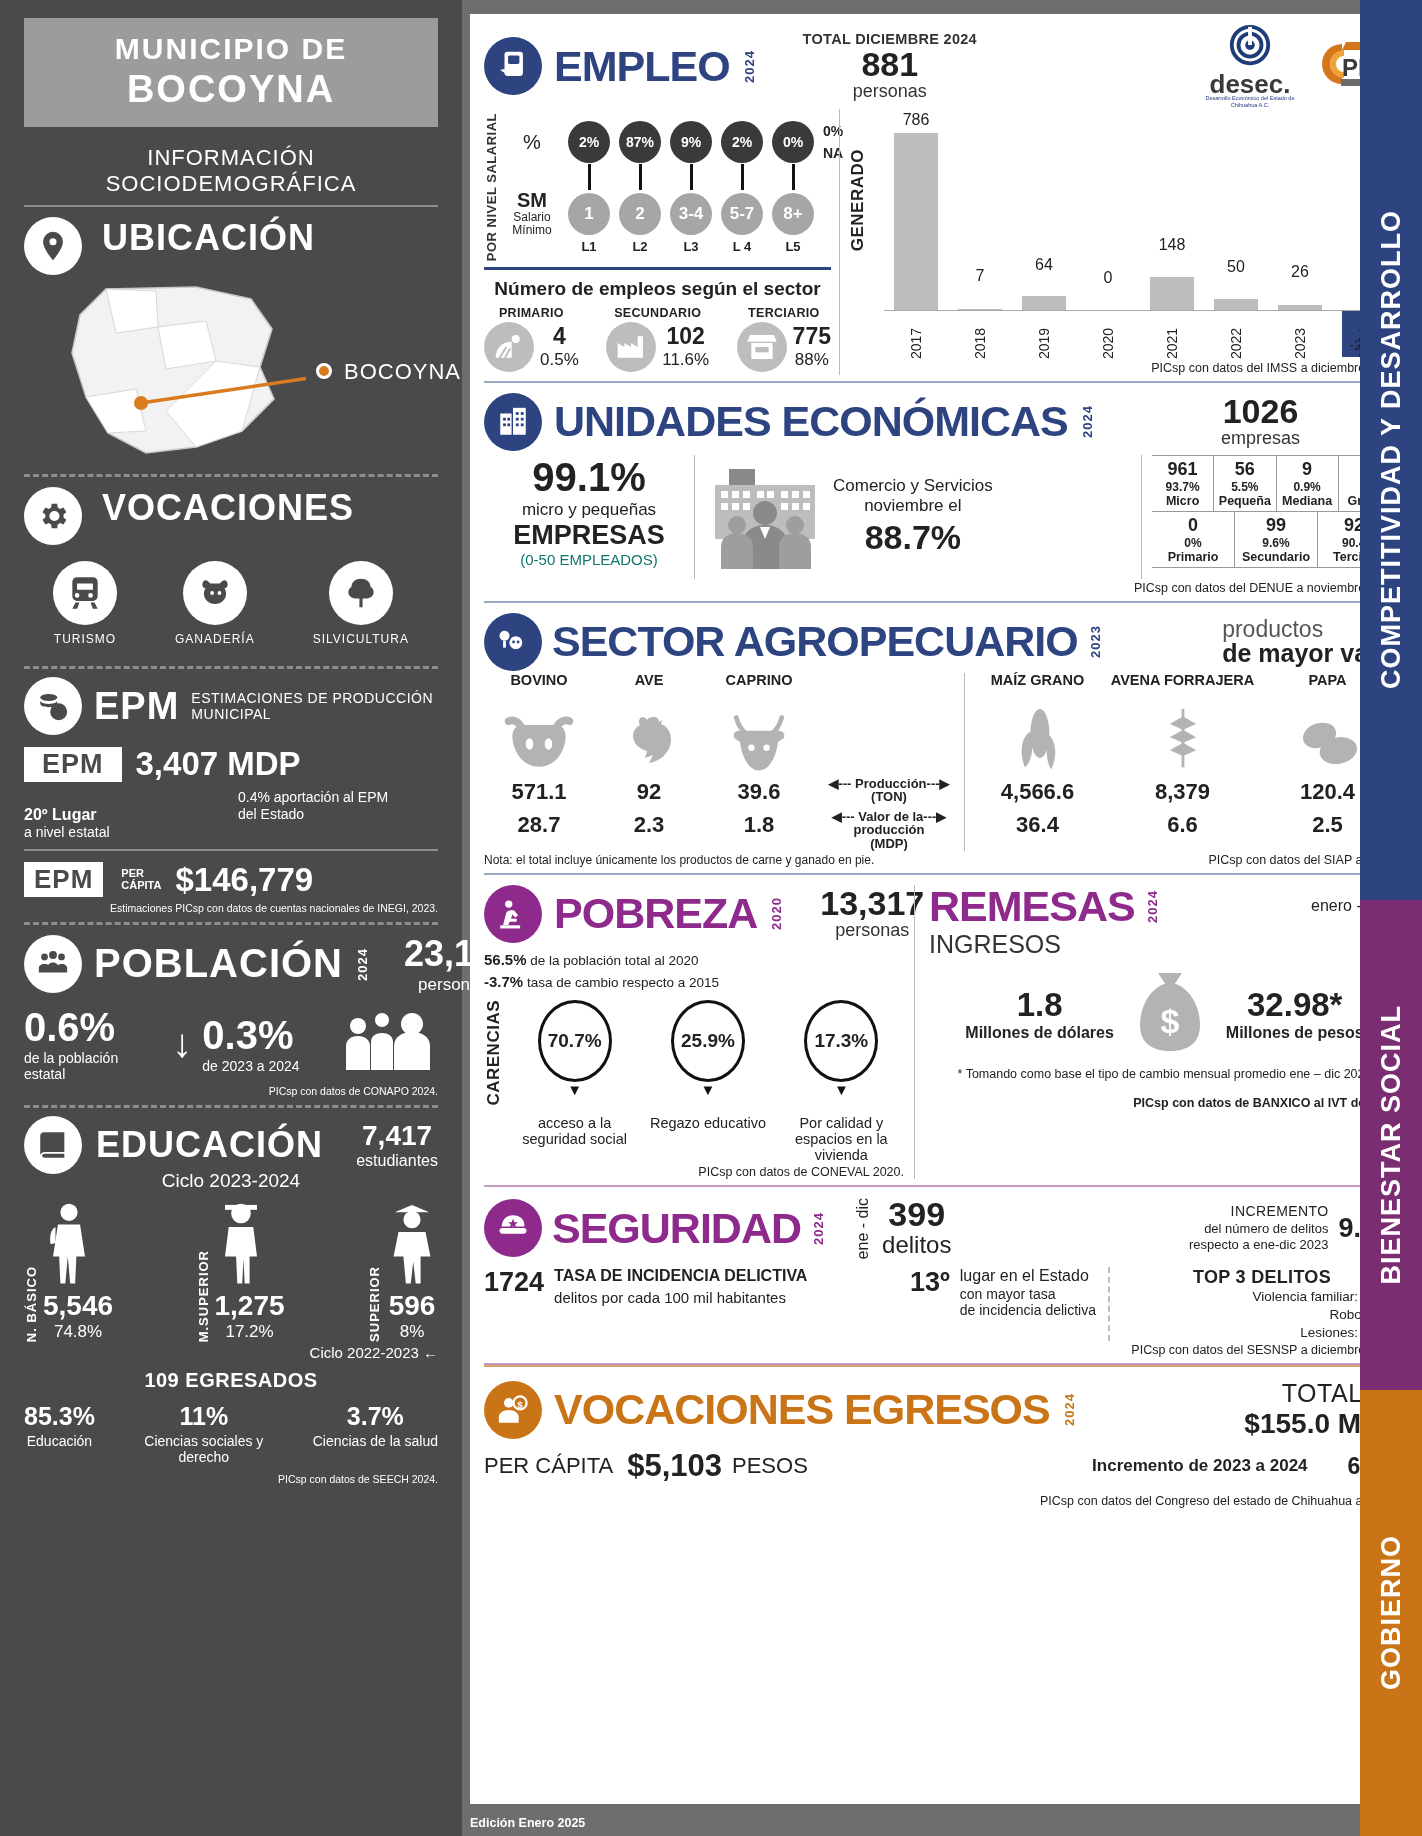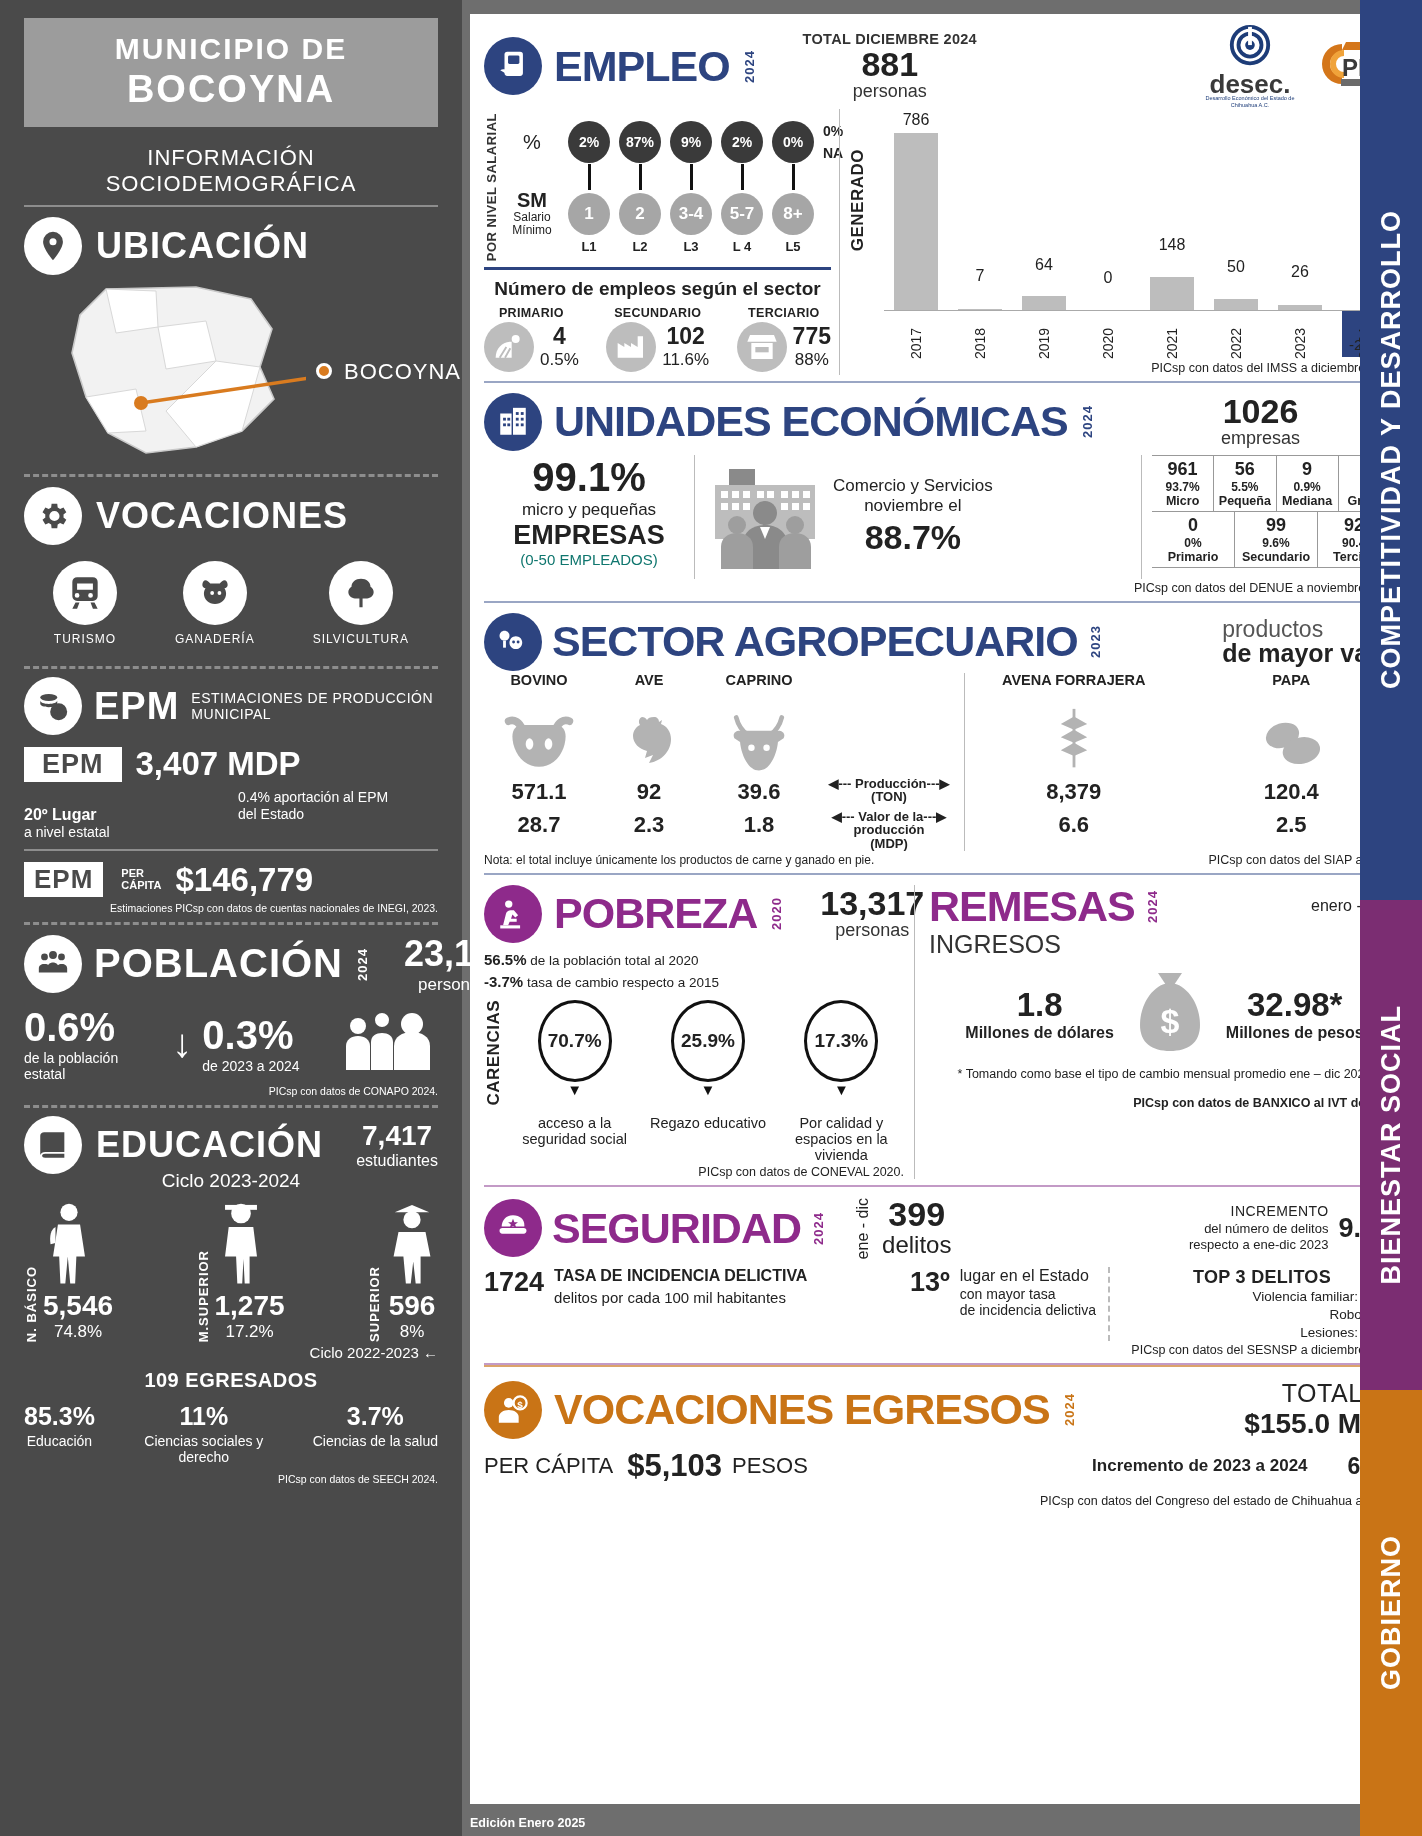--- a/index.html
+++ b/index.html
@@ -14,21 +14,21 @@
 
   
   .sidebar { width:462px; background:#4a4a4a; color:#fff; padding:18px 24px 0 24px; position:relative; }
   .title-box { background:#9c9c9c; text-align:center; padding:14px 0 16px 0; }
   .title-box .l1 { font-size:30px; font-weight:bold; letter-spacing:2px; }
   .title-box .l2 { font-size:38px; font-weight:bold; letter-spacing:2px; margin-top:2px;}
   .subtitle { text-align:center; font-size:22px; letter-spacing:1px; margin:18px 0 6px 0; }
   .hr-dash { border-bottom:3px dashed #8d8d8d; margin:8px 0; }
   .hr-solid { border-bottom:2px solid #8d8d8d; margin:8px 0; }
 
-  .sec-head { display:flex; align-items:center; gap:14px; margin:10px 0 4px 0; }
+  .sec-head { display:flex; align-items:flex-start; gap:20px; margin:10px 0 4px 0; }
   .circ-icon { width:58px;height:58px;border-radius:50%;background:#fff;display:flex;align-items:center;justify-content:center;flex:0 0 auto; }
   .circ-icon svg { width:34px;height:34px;fill:#4a4a4a; }
   .sec-title { font-size:36px; font-weight:bold; letter-spacing:1px; }
 
   .map-wrap { position:relative; height:185px; margin:6px 0 4px 0; }
   .map-wrap svg { position:absolute; left:22px; top:0; }
   .map-label { position:absolute; left:320px; top:78px; font-size:22px; letter-spacing:1px; }
   .map-dot { position:absolute; left:292px; top:82px; width:16px;height:16px;border-radius:50%;background:#d97b1f;border:3px solid #fff;}
 
   .voc-row { display:flex; justify-content:space-around; margin-top:16px; }
@@ -883,20 +883,32 @@
             <div class="arrow-lbl" style="margin-top:6px">
               <span>◀---</span>
               <span>Valor de la</span>---<span>▶</span>
               <div>producción</div>
               <div>(MDP)</div>
             </div>
           </div>
 
           <div class="agro-right">
             <div class="ac">
+              <div class="nm">MAÍZ GRANO</div>
+              <div class="ic">
+                  <svg width="48" height="66" viewBox="0 0 48 70">
+                    <ellipse cx="26" cy="28" rx="10" ry="26"></ellipse>
+                    <path d="M16 26c-10 6-12 22-6 38 8-6 10-24 6-38z"></path>
+                    <path d="M36 30c8 8 8 24 2 36-6-8-6-26-2-36z"></path>
+                  </svg>
+                </div>
+              <div class="v1">4,566.6</div>
+              <div class="v2">36.4</div>
+            </div>
+            <div class="ac">
               <div class="nm">AVENA FORRAJERA</div>
               <div class="ic">
                   <svg width="48" height="66" viewBox="0 0 48 70">
                     <path d="M24 2v62" stroke="#b3b3b3" stroke-width="3"></path>
                     <g>
                       <path d="M24 10 10 18l14 6zM24 10l14 8-14 6zM24 24 10 32l14 6zM24 24l14 8-14 6zM24 38 10 46l14 6zM24 38l14 8-14 6z"></path>
                     </g>
                   </svg>
                 </div>
               <div class="v1">8,379</div>

